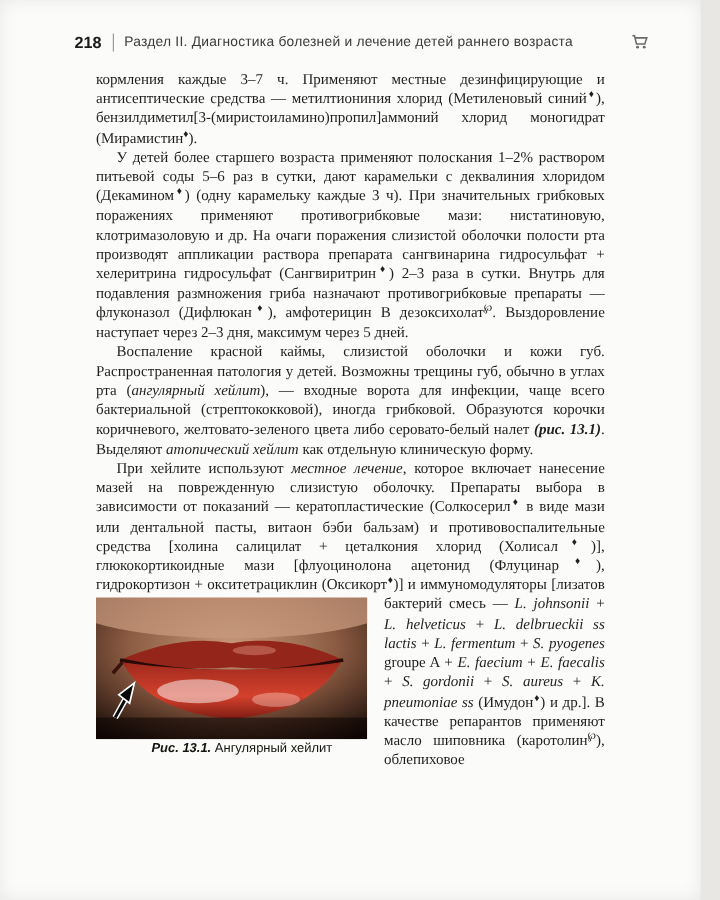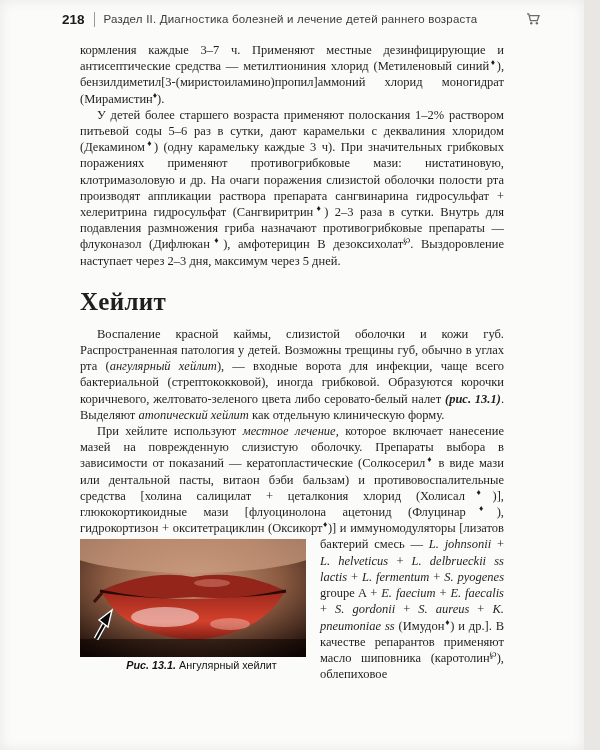--- a/index.html
+++ b/index.html
@@ -1,21 +1,21 @@
 <!DOCTYPE html>
 <html lang="ru"><head>
 <meta charset="utf-8">
 <style>
   html,body{margin:0;padding:0;}
   body{width:600px;height:750px;background:#e9e7e3;font-family:"Liberation Serif",serif;}
   .page{
     position:relative;width:584px;height:750px;box-sizing:border-box;
     background:#fbfbf9;overflow:hidden;
     box-shadow:inset 0 0 14px rgba(0,0,0,0.08);
-    padding-top:10px;color:#201f1d;
+    padding-top:26px;color:#201f1d;
   }
   
   .header{
     display:flex;align-items:center;gap:9px;
     margin:0 44px 0 62px;height:18px;
     font-family:"Liberation Sans",sans-serif;
   }
   .pgnum{font-size:13.5px;font-weight:bold;color:#1b1a18;}
   .hdiv{width:1px;height:15px;background:#9a9a98;}
   .htitle{font-size:11.5px;color:#3c3b39;letter-spacing:.2px;}
@@ -59,21 +59,20 @@
       </svg>
     </span>
   </div>
 
   <div class="content">
 
     <p class="par"><span><span>кормления каждые 3–7 ч. Применяют местные дезинфицирующие и антисептические средства — метилтиониния хлорид (Метиленовый синий</span><span class="sup">♦</span><span>), бензилдиметил[3-(миристоиламино)пропил]аммоний хлорид моногидрат (Мирамистин</span><span class="sup">♦</span><span>).</span></span></p>
 
     <p class="par indent"><span><span>У детей более старшего возраста применяют полоскания 1–2% раствором питьевой соды 5–6 раз в сутки, дают карамельки с деквалиния хлоридом (Декамином</span><span class="sup">♦</span><span>) (одну карамельку каждые 3 ч). При значительных грибковых поражениях применяют противогрибковые мази: нистатиновую, клотримазоловую и др. На очаги поражения слизистой оболочки полости рта производят аппликации раствора препарата сангвинарина гидросульфат + хелеритрина гидросульфат (Сангвиритрин</span><span class="sup">♦</span><span>) 2–3 раза в сутки. Внутрь для подавления размножения гриба назначают противогрибковые препараты — флуконазол (Дифлюкан</span><span class="sup">♦</span><span>), амфотерицин В дезоксихолат</span><span class="sup">℘</span><span>. Выздоровление наступает через 2–3 дня, максимум через 5 дней.</span></span></p>
 
-    <h1 class="section-h">Хейлит</h1>
 
     <p class="par indent"><span><span>Воспаление красной каймы, слизистой оболочки и кожи губ. Распространенная патология у детей. Возможны трещины губ, обычно в углах рта (</span><span class="i">ангулярный хейлит</span><span>), — входные ворота для инфекции, чаще всего бактериальной (стрептококковой), иногда грибковой. Образуются корочки коричневого, желтовато-зеленого цвета либо серовато-белый налет </span><span class="b">(рис. 13.1)</span><span>. Выделяют </span><span class="i">атопический хейлит</span><span> как отдельную клиническую форму.</span></span></p>
 
     <p class="par indent"><span><span>При хейлите используют </span><span class="i">местное лечение</span><span>, которое включает нанесение мазей на поврежденную слизистую оболочку. Препараты выбора в зависимости от показаний — кератопластические (Солкосерил</span><span class="sup">♦</span><span> в виде мази или дентальной пасты, витаон бэби бальзам) и противовоспалительные средства [холина салицилат + цеталкония хлорид (Холисал</span><span class="sup">♦</span><span>)], глюкокортикоидные мази [флуоцинолона ацетонид (Флуцинар</span><span class="sup">♦</span><span>), гидрокортизон + окситетрациклин (Оксикорт</span><span class="sup">♦</span><span>)] </span></span><span class="fig">
           <svg viewBox="0 0 226 118" preserveAspectRatio="none" aria-hidden="true">
           <defs>
             <radialGradient id="gbg" cx="50%" cy="35%" r="78%">
               <stop offset="0%" stop-color="#c99a7c"></stop>
               <stop offset="50%" stop-color="#8a5a41"></stop>
               <stop offset="100%" stop-color="#150a06"></stop>

